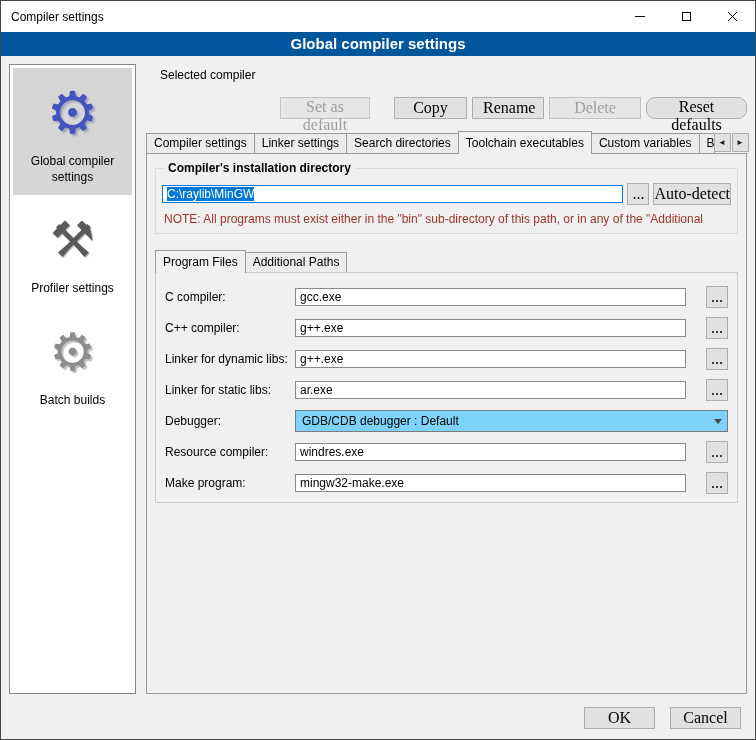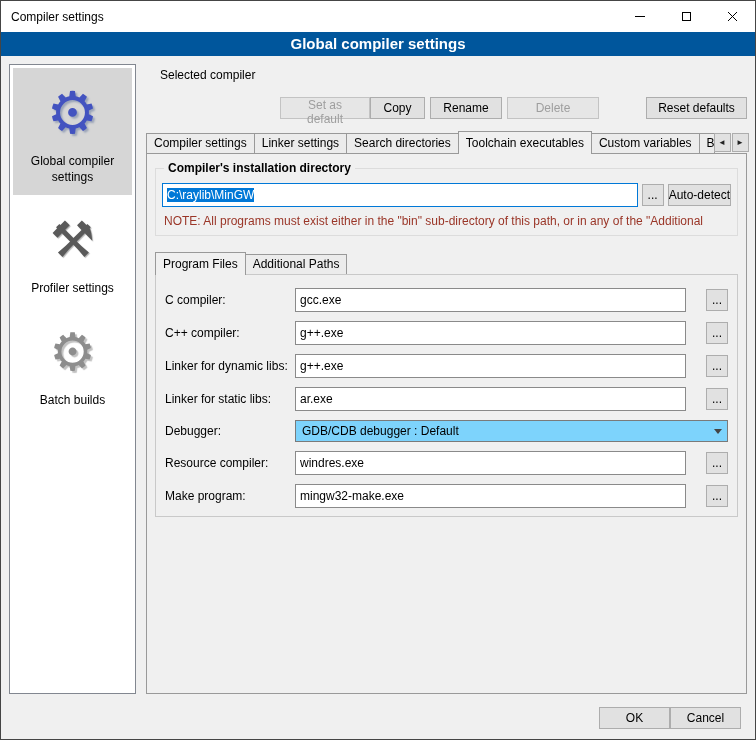--- a/index.html
+++ b/index.html
@@ -66,29 +66,29 @@
   }
   .combo-arrow::after {
     content: ""; width: 0; height: 0;
     border-left: 4px solid transparent; border-right: 4px solid transparent;
     border-top: 5px solid #444;
   }
   .combo-gray { background: #7dd3fc; }
   
   .btn {
     height: 22px; background: #e1e1e1; border: 1px solid #adadad;
-    font-family: Liberation Sans, sans-serif; font-size: 12px; padding: 0 10px; cursor: pointer;
+    font-family: Liberation Serif, serif; font-size: 16px; padding: 0 10px; cursor: pointer;
   }
   .btn:disabled { color: #9e9e9e; border-color: #c3c3c3; background: #e6e6e6; }
   .top-buttons { display: flex; margin-top: 9px; align-items: center; }
   .btn-setdefault { margin-left: 134px; width: 90px; }
-  .btn-copy { width: 55px; }
+  .btn-copy { margin-left: 24px; width: 73px; }
   .btn-rename { margin-left: 5px; width: 72px; }
   .btn-delete { margin-left: 5px; width: 92px; }
-  .btn-reset { margin-left: auto; width: 101px; }
+  .btn-reset { margin-left: auto; width: 101px; border-radius: 9px; }
   
   .tabstrip { display: flex; align-items: flex-end; margin-top: 12px; position: relative; z-index: 2; }
   .tab {
     height: 20px; line-height: 19px; padding: 0 7px;
     background: #ececec; border: 1px solid #999;
     border-bottom: none; margin-right: -1px;
     white-space: nowrap; cursor: pointer;
   }
   .tab.active {
     height: 23px; line-height: 22px;
@@ -106,41 +106,41 @@
     padding: 14px 8px 8px; min-height: 0;
   }
   
   .groupbox { border: 1px solid #dcdcdc; position: relative; padding: 14px 6px 6px; }
   .groupbox-legend {
     position: absolute; top: -8px; left: 8px;
     background: #f0f0f0; padding: 0 4px; font-weight: bold;
   }
   .dir-row { display: flex; align-items: center; gap: 4px; }
   .textbox {
-    height: 24px; background: #fff; border: 1px solid #8a8a8a;
+    height: 18px; background: #fff; border: 1px solid #8a8a8a;
     display: flex; align-items: center; padding: 0 4px;
     flex: 1; min-width: 0; white-space: nowrap; overflow: hidden; cursor: text;
   }
   .textbox-focused { border-color: #0078D7; }
   .text-selected { background: #0078D7; color: #fff; }
   .browse-btn { width: 22px; padding: 0; flex-shrink: 0; }
   .autodetect-btn { padding: 0 0; flex-shrink: 0; }
   .note {
     color: #9a3527; margin: 7px 2px 1px;
     white-space: nowrap; overflow: hidden;
   }
   
   .inner-tabwrap { margin-top: 16px; }
   .inner-panel { border: 1px solid #c9c9c9; background: #f0f0f0; padding: 13px 9px 8px; }
   .form-row { display: flex; align-items: center; gap: 4px; margin-bottom: 9px; }
   .fr-label { width: 126px; flex-shrink: 0; }
   .fr-field { flex: 1; min-width: 0; display: flex; align-items: center; gap: 20px; }
   .fr-field .combo { flex: 1; }
   
-  .footer { display: flex; justify-content: flex-end; padding: 5px 14px 10px; flex-shrink: 0; }
+  .footer { display: flex; justify-content: flex-end; gap: 15px; padding: 5px 14px 10px; flex-shrink: 0; }
   .footer .btn { width: 71px; }
 </style>
 </head>
 <body>
 
 <div class="window">
 
   <div class="titlebar">
     <span class="titlebar-title">Compiler settings</span>
     <div class="tb-buttons">

